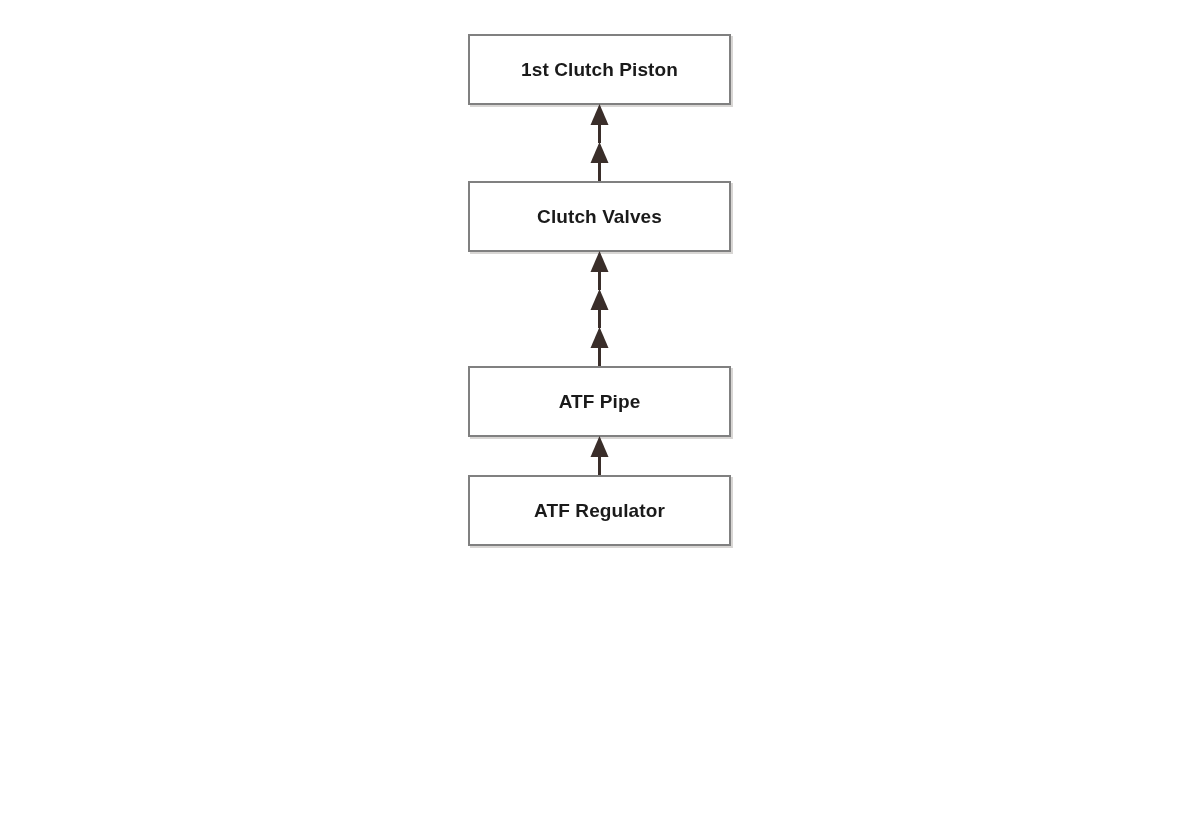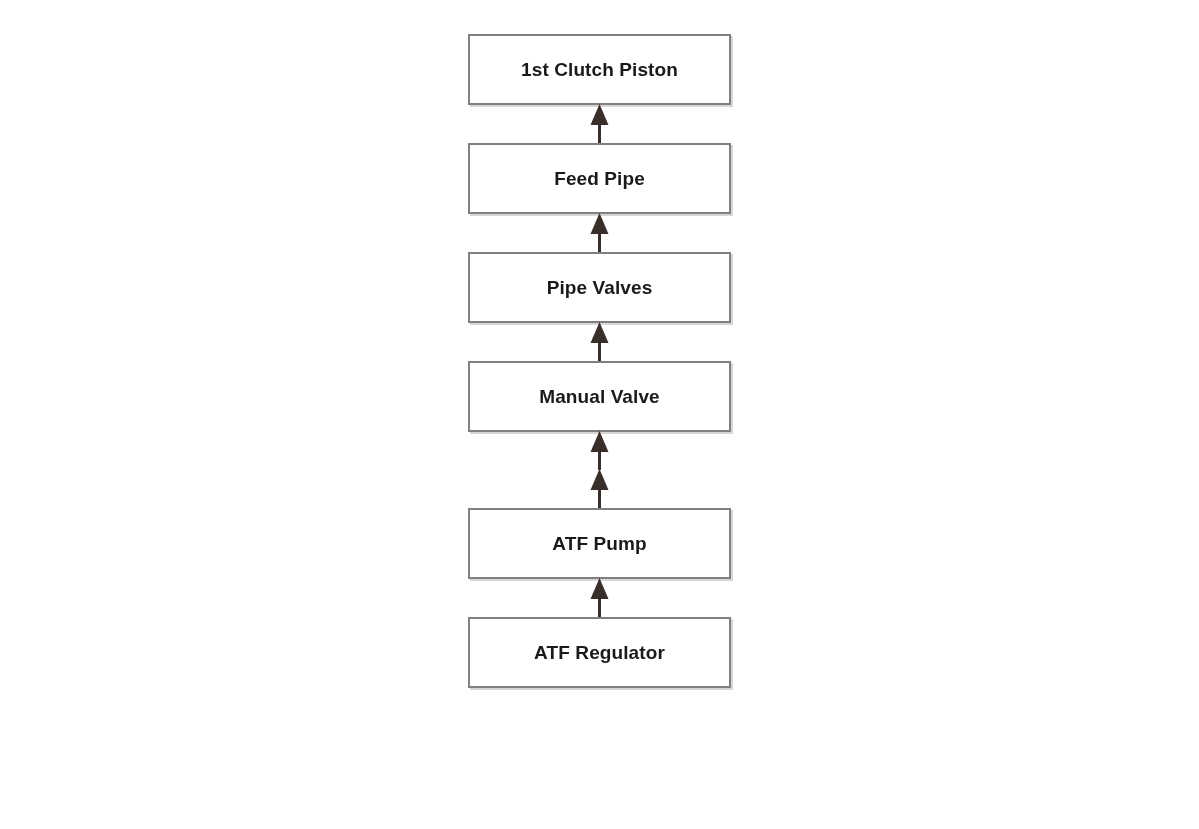--- a/index.html
+++ b/index.html
@@ -85,63 +85,57 @@
       <span class="flow-node-label">1st Clutch Piston</span>
     </div>
 
     <div class="flow-connector">
       <svg class="connector-svg" viewBox="0 0 263 38" xmlns="http://www.w3.org/2000/svg">
         <line x1="131.5" y1="38" x2="131.5" y2="18" stroke="#3a2e2a" stroke-width="3"></line>
         <polygon points="131.5,-1 140.5,20 122.5,20" fill="#3a2e2a"></polygon>
       </svg>
     </div>
 
-    <div class="flow-node">
-      <span class="flow-node-label">Feed Pipe</span>
-    </div>
 
     <div class="flow-connector">
       <svg class="connector-svg" viewBox="0 0 263 38" xmlns="http://www.w3.org/2000/svg">
         <line x1="131.5" y1="38" x2="131.5" y2="18" stroke="#3a2e2a" stroke-width="3"></line>
         <polygon points="131.5,-1 140.5,20 122.5,20" fill="#3a2e2a"></polygon>
       </svg>
     </div>
 
     <div class="flow-node">
-      <span class="flow-node-label">Pipe Valves</span>
-    </div>
-
-    <div class="flow-connector">
-      <svg class="connector-svg" viewBox="0 0 263 38" xmlns="http://www.w3.org/2000/svg">
-        <line x1="131.5" y1="38" x2="131.5" y2="18" stroke="#3a2e2a" stroke-width="3"></line>
-        <polygon points="131.5,-1 140.5,20 122.5,20" fill="#3a2e2a"></polygon>
-      </svg>
-    </div>
-
-    <div class="flow-node">
-      <span class="flow-node-label">Manual Valve</span>
+      <span class="flow-node-label">Clutch Valves</span>
     </div>
 
     <div class="flow-connector">
       <svg class="connector-svg" viewBox="0 0 263 38" xmlns="http://www.w3.org/2000/svg">
         <line x1="131.5" y1="38" x2="131.5" y2="18" stroke="#3a2e2a" stroke-width="3"></line>
         <polygon points="131.5,-1 140.5,20 122.5,20" fill="#3a2e2a"></polygon>
       </svg>
     </div>
 
 
     <div class="flow-connector">
       <svg class="connector-svg" viewBox="0 0 263 38" xmlns="http://www.w3.org/2000/svg">
         <line x1="131.5" y1="38" x2="131.5" y2="18" stroke="#3a2e2a" stroke-width="3"></line>
         <polygon points="131.5,-1 140.5,20 122.5,20" fill="#3a2e2a"></polygon>
       </svg>
     </div>
 
+
+    <div class="flow-connector">
+      <svg class="connector-svg" viewBox="0 0 263 38" xmlns="http://www.w3.org/2000/svg">
+        <line x1="131.5" y1="38" x2="131.5" y2="18" stroke="#3a2e2a" stroke-width="3"></line>
+        <polygon points="131.5,-1 140.5,20 122.5,20" fill="#3a2e2a"></polygon>
+      </svg>
+    </div>
+
     <div class="flow-node">
-      <span class="flow-node-label">ATF Pump</span>
+      <span class="flow-node-label">ATF Pipe</span>
     </div>
 
     <div class="flow-connector">
       <svg class="connector-svg" viewBox="0 0 263 38" xmlns="http://www.w3.org/2000/svg">
         <line x1="131.5" y1="38" x2="131.5" y2="18" stroke="#3a2e2a" stroke-width="3"></line>
         <polygon points="131.5,-1 140.5,20 122.5,20" fill="#3a2e2a"></polygon>
       </svg>
     </div>
 
     <div class="flow-node">

